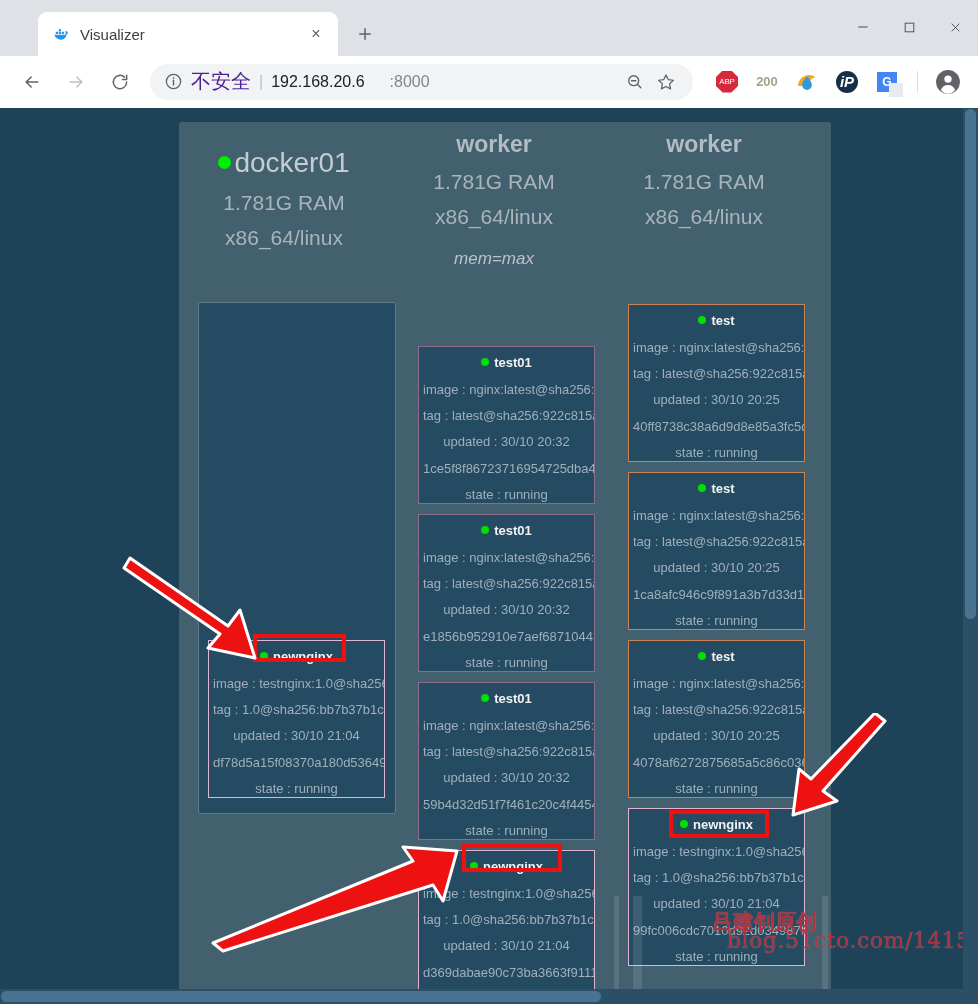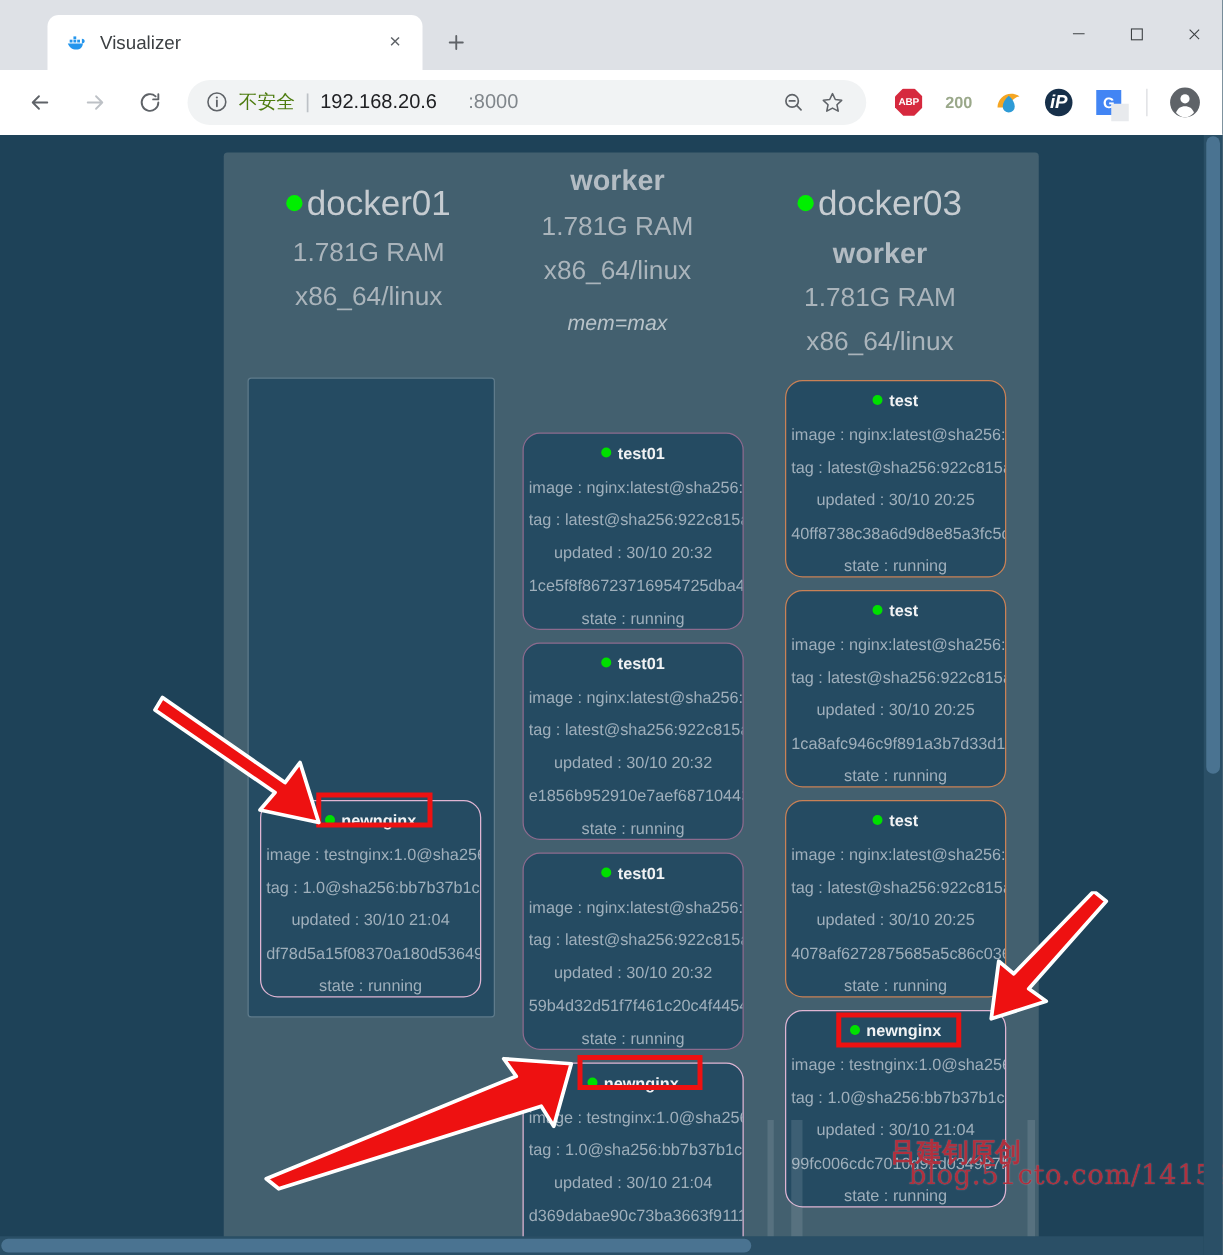--- a/index.html
+++ b/index.html
@@ -72,31 +72,31 @@
   }
   .navbtn.disabled { color: #bdc1c6; }
   .omnibox {
     flex: 1 1 auto; height: 36px;
     background: #f1f3f4; border-radius: 18px;
     display: flex; align-items: center;
     padding: 0 14px; margin: 0 8px;
     min-width: 0;
   }
   .omni-info { width: 20px; height: 20px; flex: 0 0 20px; color: #5f6368; margin-right: 7px; }
-  .omni-warn { font-size: 15px; color: #4d7c0f; white-space: nowrap; }
+  .omni-warn { font-size: 20px; color: #4c1d95; white-space: nowrap; }
   .omni-sep { color: #bdc1c6; margin: 0 8px; font-size: 16px; }
   .omni-url { font-size: 16px; color: #202124; white-space: nowrap; }
   .omni-url .dim { color: #80868b; padding-left: 25px; }
   .omni-right { margin-left: auto; display: flex; align-items: center; }
   .omni-icon { width: 26px; height: 26px; margin-left: 6px; display:flex; align-items:center; justify-content:center; color:#5f6368;}
   .ext-row { display: flex; align-items: center; padding-left: 6px; }
   .ext { width: 30px; height: 30px; margin: 0 5px; display: flex; align-items: center; justify-content: center; }
   .ext-abp {
     width: 22px; height: 22px; background: #d6293e; color: #fff;
-    font-size: 8px; font-weight: bold; letter-spacing: -0.2px;
+    font-size: 8px; font-weight: normal; letter-spacing: -0.2px;
     display: flex; align-items: center; justify-content: center;
     clip-path: polygon(30% 0,70% 0,100% 30%,100% 70%,70% 100%,30% 100%,0 70%,0 30%);
   }
   .ext-count { font-size: 13px; color: #9aa88a; font-weight: bold; }
   .ext-ip { width: 22px; height: 22px; border-radius: 50%; background: #17304a; color: #fff;
             font-size: 15px; font-style: italic; font-weight: bold;
             display:flex; align-items:center; justify-content:center; }
   .ext-gt { width: 20px; height: 20px; background: #4285f4; color: #fff; font-size: 12px; font-weight: bold;
             display:flex; align-items:center; justify-content:center; position: relative; }
   .ext-gt::after { content:""; position:absolute; right:-6px; bottom:-5px; width:14px; height:14px; background:#e8eaed; }
@@ -135,21 +135,21 @@
     background: #43606f;
     border-radius: 3px;
   }
 
   .node {
     position: absolute;
     top: 0;
     width: 210px;
     text-align: center;
   }
-  .node-n1 { left: 11px; }
+  .node-n1 { left: 0px; }
   .node-n2 { left: 210px; }
   .node-n3 { left: 420px; }
 
   .node-name {
     font-size: 28px; color: #c6ccd1; font-weight: 400;
     margin-top: 24px; line-height: 1.2;
     white-space: nowrap;
   }
   .node-dot {
     display: inline-block; width: 13px; height: 13px; border-radius: 50%;
@@ -173,21 +173,21 @@
     background: #254b62;
     border: 1px solid #5f7b8b;
     border-radius: 3px;
   }
 
   .task {
     position: absolute;
     width: 177px;
     background: #254b62;
     border: 1px solid #9f7fa0;
-    border-radius: 14px;
+    border-radius: 0;
     padding: 8px 4px 9px 4px;
     text-align: center;
     overflow: hidden;
   }
   .task.border-pink { border-color: #dfb5d3; }
   .task.border-orange { border-color: #c98156; }
   .task.border-purple { border-color: #8d6b8e; }
 
   .task-title {
     font-size: 13px; font-weight: bold; color: #f0f2f4;
@@ -359,23 +359,20 @@
       </div>
 
       <div class="node node-n2">
         <div class="node-role">worker</div>
         <div class="node-ram">1.781G RAM</div>
         <div class="node-arch">x86_64/linux</div>
         <div class="node-label">mem=max</div>
       </div>
 
       <div class="node node-n3">
-        <div class="node-name">
-          <span class="node-dot"></span><span>docker03</span>
-        </div>
         <div class="node-role">worker</div>
         <div class="node-ram">1.781G RAM</div>
         <div class="node-arch">x86_64/linux</div>
       </div>
 
       <div class="node-body" style="left:19px; top:180px; width:198px; height:512px;"></div>
       <div class="node-body" style="left:229px; top:212px; width:198px; height:680px; border:none; background:transparent;"></div>
       <div class="node-body" style="left:439px; top:168px; width:198px; height:724px; border:none; background:transparent;"></div>
 
       <div class="task border-pink" style="left:29px; top:518px; height:158px;">

